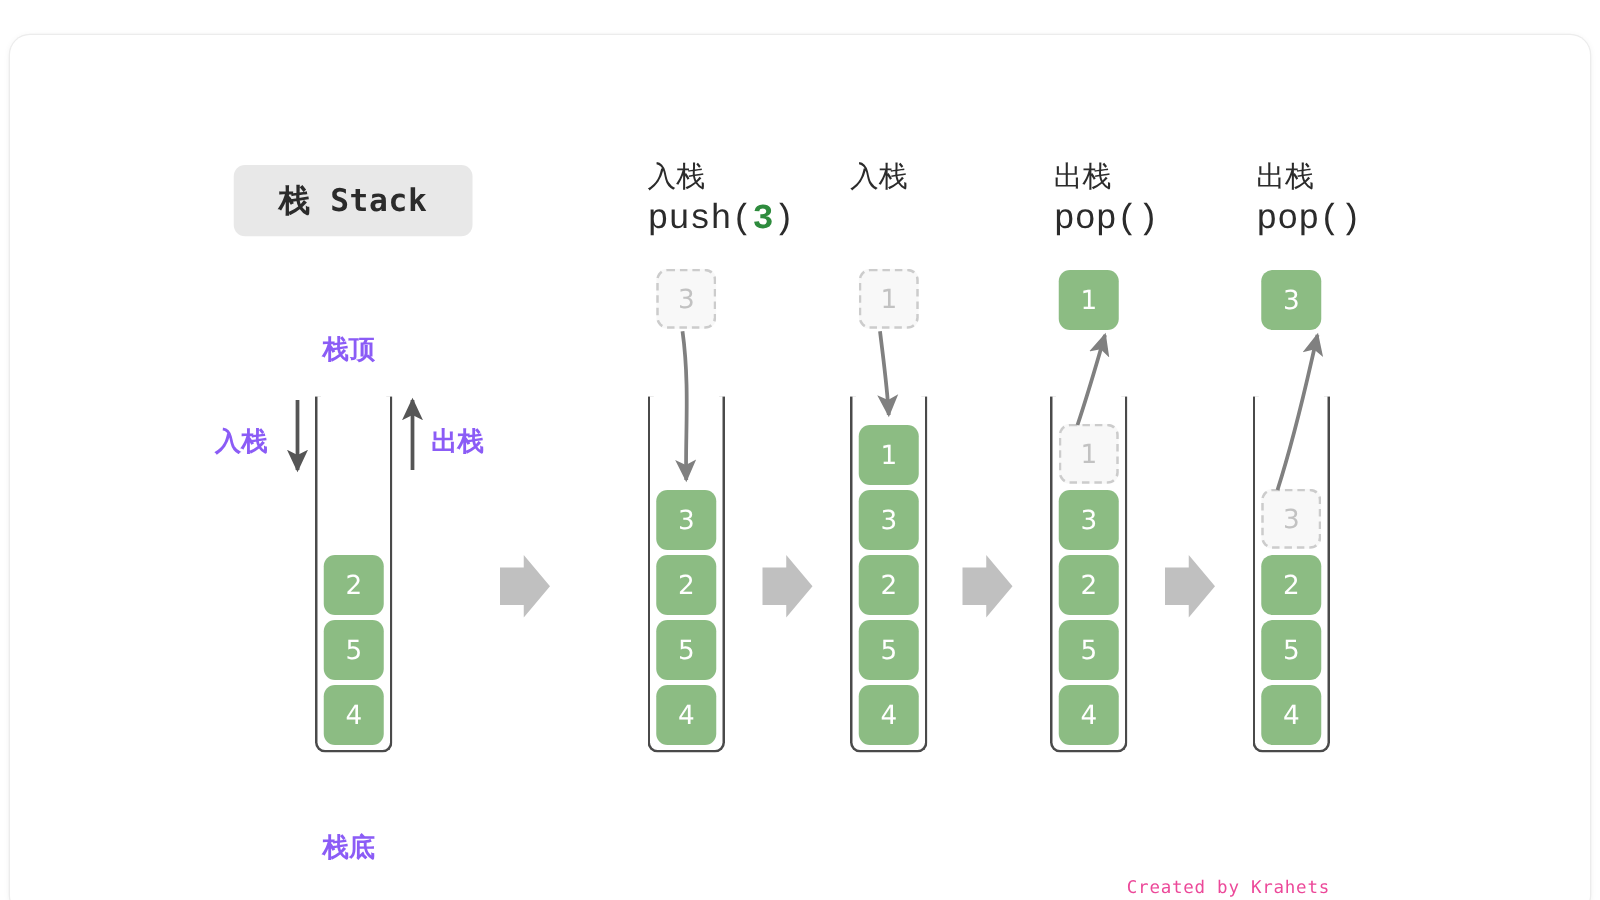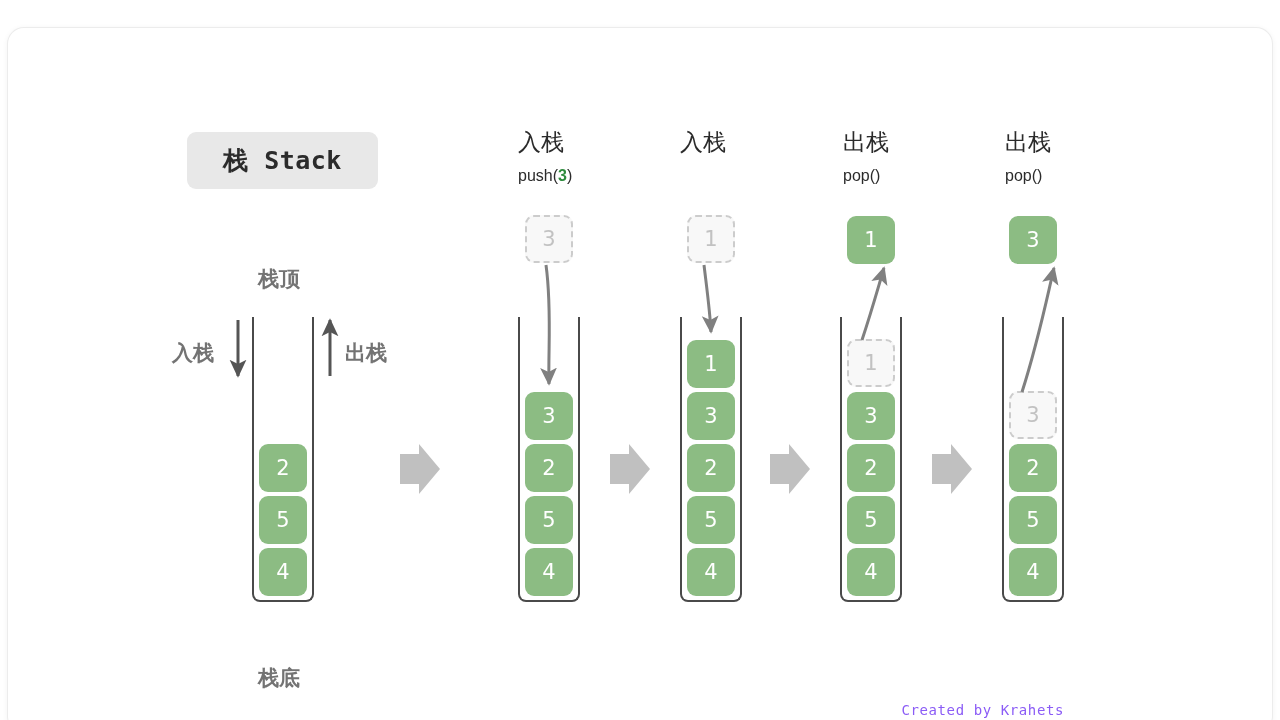--- a/index.html
+++ b/index.html
@@ -60,22 +60,22 @@
     text-align: left;
     color: #2b2b2b;
   }
   .col-head .cn {
     font-family: "DejaVu Sans", "Liberation Sans", sans-serif;
     font-size: 23px;
     line-height: 33px;
     white-space: nowrap;
   }
   .col-head .code {
-    font-family: Liberation Sans, sans-serif;
-    font-size: 16px;
+    font-family: Liberation Mono, monospace;
+    font-size: 28px;
     line-height: 34px;
     white-space: nowrap;
   }
   .col-head .code .arg {
     color: #2e8b3d;
     font-weight: bold;
   }
   .container-walls {
     position: absolute;
     box-sizing: border-box;
@@ -109,42 +109,42 @@
     color: #c2c2c2;
     border: 2px dashed #cccccc;
   }
 
   
   .side-label {
     position: absolute;
     font-family: "DejaVu Sans", "Liberation Sans", sans-serif;
     font-size: 21px;
     font-weight: bold;
-    color: #737373;
+    color: #8b5cf6;
     white-space: nowrap;
   }
 
   
   #arrows {
     position: absolute;
     left: 0;
     top: 0;
     width: 1280px;
     height: 720px;
     pointer-events: none;
   }
 
   
   .watermark {
     position: absolute;
     right: 36px;
     bottom: 22px;
     font-family: "DejaVu Sans Mono", "Liberation Mono", monospace;
     font-size: 14px;
-    color: #8b5cf6;
+    color: #ec4899;
     letter-spacing: 0.6px;
   }
 </style>
 </head>
 <body>
 
 <div id="canvas">
   <div class="card"></div>
 
   <div class="title-badge">

